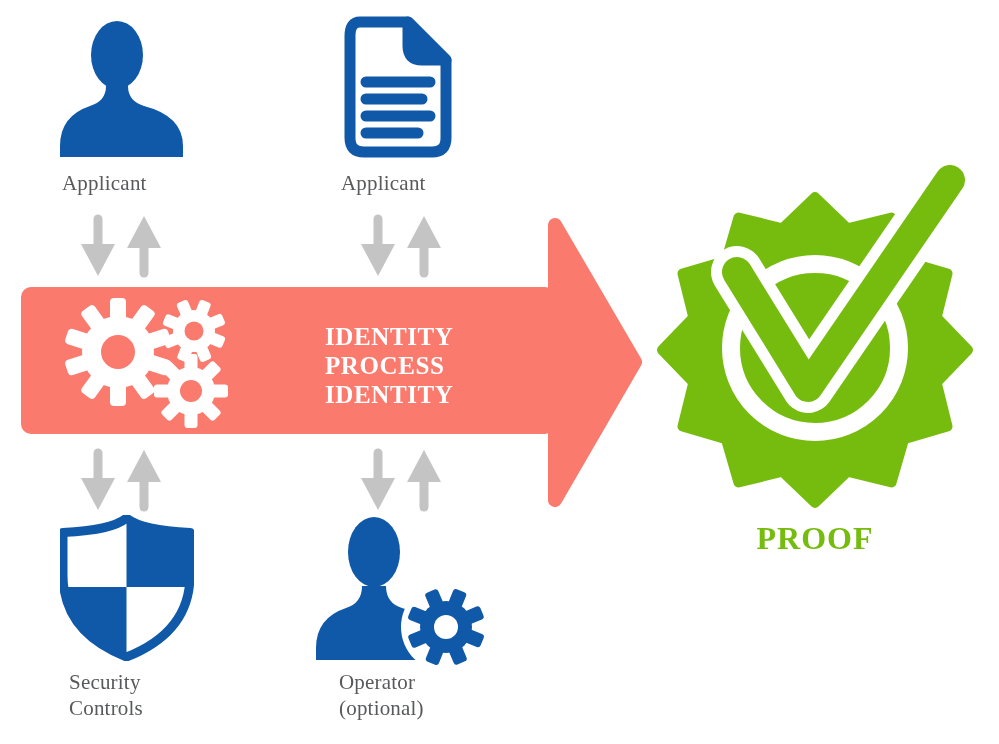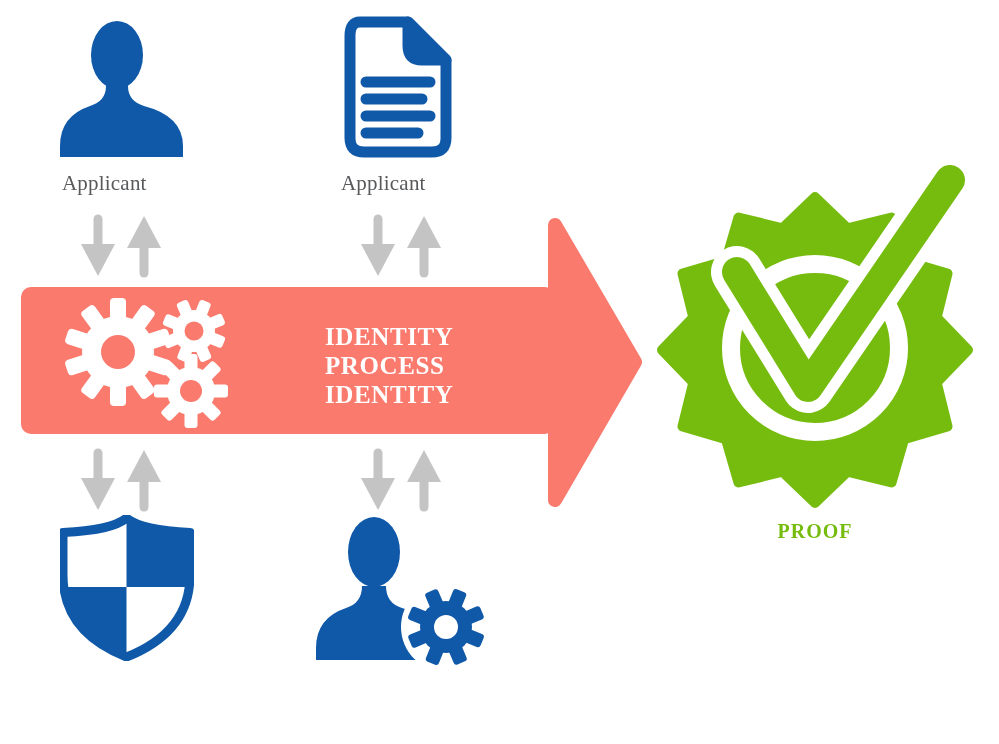--- a/index.html
+++ b/index.html
@@ -8,21 +8,21 @@
     font-family:Liberation Serif, serif;
   }
   .abs{position:absolute;}
   .label{
     color:var(--label_gray);font-size:21px;line-height:26px;letter-spacing:0.2px;
   }
   .process-text{
     color:#fff;font-weight:bold;font-size:25px;line-height:29px;letter-spacing:0.6px;
   }
   .proof-text{
-    color:var(--green);font-weight:bold;font-size:20px;letter-spacing:1px;text-align:center;
+    color:var(--green);font-weight:bold;font-size:32px;letter-spacing:1px;text-align:center;
   }
   .fill-blue{fill:var(--blue);}
   .stroke-blue{stroke:var(--blue);}
   .fill-white{fill:#fff;}
   .stroke-white{stroke:#fff;}
   .fill-salmon{fill:var(--salmon);}
   .stroke-salmon{stroke:var(--salmon);}
   .fill-green{fill:var(--green);}
   .stroke-green{stroke:var(--green);}
   .fill-gray{fill:var(--arrow_gray);}
@@ -161,32 +161,40 @@
         <path d="M66.5 3 C57 11 39 15.5 3 17.5 L3 60 C3 103 31 128 66.5 142 C102 128 130 103 130 60 L130 17.5 C94 15.5 76 11 66.5 3 Z"></path>
       </clipPath>
     </defs>
     <path class="fill-white" d="M66.5 3 C57 11 39 15.5 3 17.5 L3 60 C3 103 31 128 66.5 142 C102 128 130 103 130 60 L130 17.5 C94 15.5 76 11 66.5 3 Z"></path>
     <g clip-path="url(#shieldClip)">
       <rect class="fill-blue" x="66.5" y="0" width="68" height="72"></rect>
       <rect class="fill-blue" x="0" y="72" width="66.5" height="74"></rect>
     </g>
     <path class="stroke-blue" fill="none" stroke-width="9" stroke-linejoin="round" d="M66.5 3 C57 11 39 15.5 3 17.5 L3 60 C3 103 31 128 66.5 142 C102 128 130 103 130 60 L130 17.5 C94 15.5 76 11 66.5 3 Z"></path>
   </svg>
+  <div class="abs label" style="left:69px;top:669px;">
+    <div>Security</div>
+    <div>Controls</div>
+  </div>
 
   <svg class="abs" style="left:310px;top:510px;" width="190" height="160" viewBox="0 0 190 160">
     <ellipse class="fill-blue" cx="64" cy="42" rx="26" ry="35"></ellipse>
     <path class="fill-blue" d="M6 150 L6 138 Q6 108 36 98 Q52 93 52 76 L76 76 Q76 93 92 98 Q130 108 130 138 L130 150 Z"></path>
     <circle class="fill-white" cx="136" cy="117" r="45"></circle>
     <g class="fill-blue" transform="translate(136,117)">
       <rect x="-7" y="-39" width="14" height="18" rx="3" transform="rotate(22)"></rect>
       <rect x="-7" y="-39" width="14" height="18" rx="3" transform="rotate(67)"></rect>
       <rect x="-7" y="-39" width="14" height="18" rx="3" transform="rotate(112)"></rect>
       <rect x="-7" y="-39" width="14" height="18" rx="3" transform="rotate(157)"></rect>
       <rect x="-7" y="-39" width="14" height="18" rx="3" transform="rotate(202)"></rect>
       <rect x="-7" y="-39" width="14" height="18" rx="3" transform="rotate(247)"></rect>
       <rect x="-7" y="-39" width="14" height="18" rx="3" transform="rotate(292)"></rect>
       <rect x="-7" y="-39" width="14" height="18" rx="3" transform="rotate(337)"></rect>
       <circle r="26"></circle>
     </g>
     <circle class="fill-white" cx="136" cy="117" r="12"></circle>
   </svg>
+  <div class="abs label" style="left:339px;top:669px;">
+    <div>Operator</div>
+    <div>(optional)</div>
+  </div>
 
 </div>
 
 </body></html>

